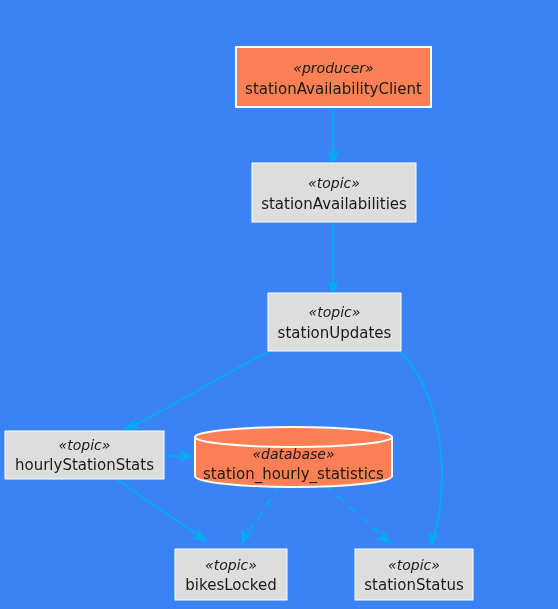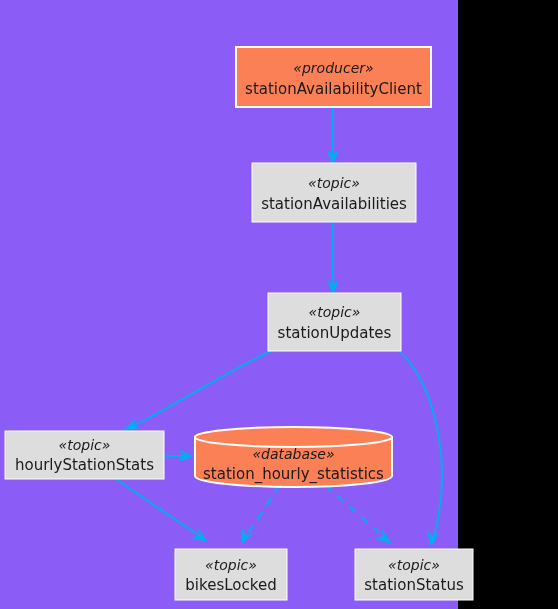--- a/index.html
+++ b/index.html
@@ -8,23 +8,23 @@
     background: #000000;
   }
   body {
     width: 558px;
     height: 609px;
     overflow: hidden;
     font-family: "DejaVu Sans", "Liberation Sans", sans-serif;
   }
   #diagram-root {
     position: relative;
-    width: 458px;
+    width: 558px;
     height: 609px;
-    background: #8b5cf6;
+    background: #3b82f6;
   }
   svg#graph {
     display: block;
     width: 558px;
     height: 609px;
   }
   .node-box {
     fill: #DDDDDD;
     stroke: #FFFFFF;
     stroke-width: 1;

